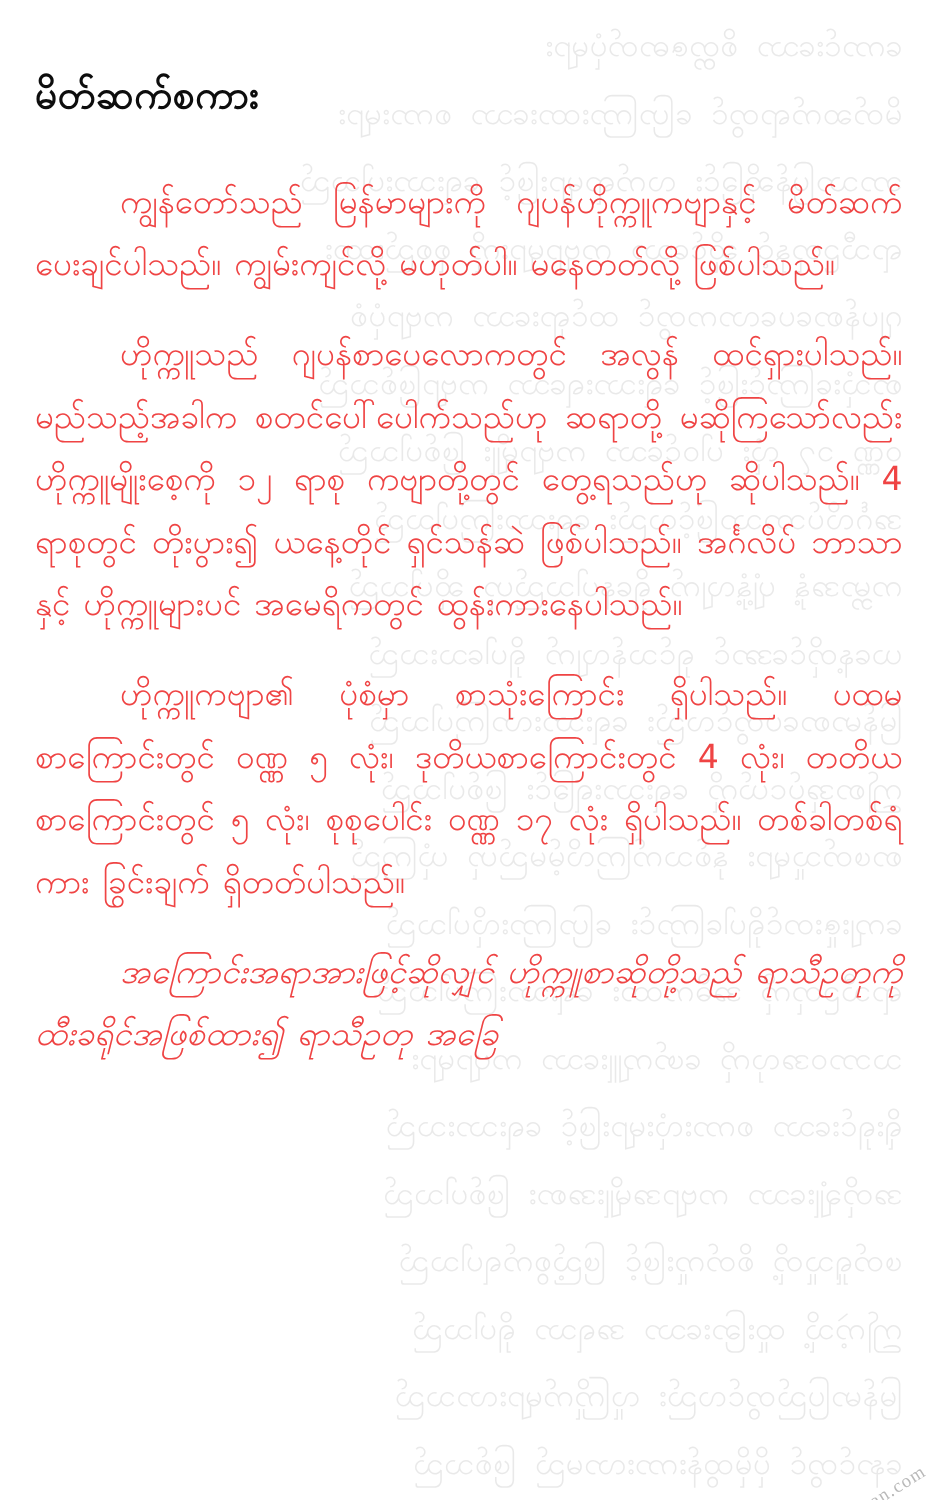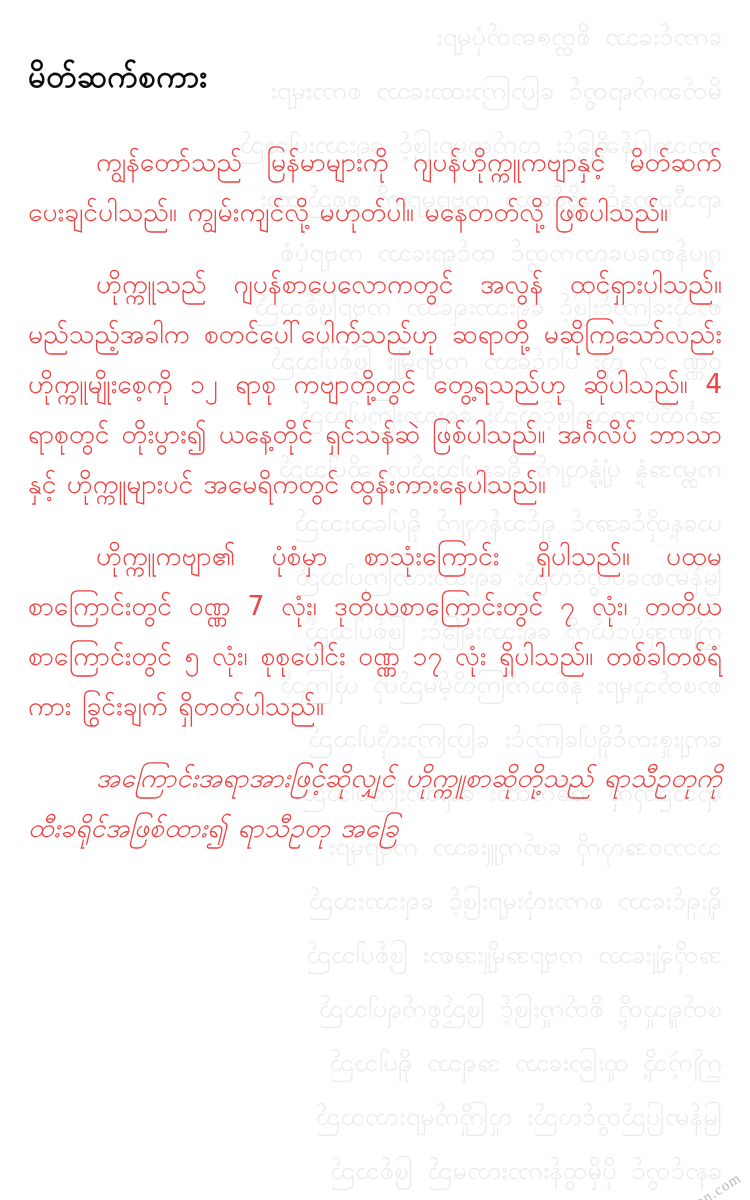--- a/index.html
+++ b/index.html
@@ -120,19 +120,19 @@
     <div class="bline">ဤကဲ့သို့ ထူးခြားသော အရသာ ရှိပါသည်</div>
     <div class="bline">မြန်မာပြည်တွင်လည်း လူကြိုက်များလာသည်</div>
     <div class="bline">နောင်တွင် ပိုမိုထွန်းကားလာမည် ဖြစ်သည်</div>
   </div>
 
   <div class="content">
     <h1 class="doc-title">မိတ်ဆက်စကား</h1>
 
     <p class="para">ကျွန်တော်သည် မြန်မာများကို ဂျပန်ဟိုက္ကူကဗျာနှင့် မိတ်ဆက် ပေးချင်ပါသည်။ ကျွမ်းကျင်လို့ မဟုတ်ပါ။ မနေတတ်လို့ ဖြစ်ပါသည်။</p>
     <p class="para">ဟိုက္ကူသည် ဂျပန်စာပေလောကတွင် အလွန် ထင်ရှားပါသည်။ မည်သည့်အခါက စတင်ပေါ်ပေါက်သည်ဟု ဆရာတို့ မဆိုကြသော်လည်း ဟိုက္ကူမျိုးစေ့ကို ၁၂ ရာစု ကဗျာတို့တွင် တွေ့ရသည်ဟု ဆိုပါသည်။ 4 ရာစုတွင် တိုးပွား၍ ယနေ့တိုင် ရှင်သန်ဆဲ ဖြစ်ပါသည်။ အင်္ဂလိပ် ဘာသာနှင့် ဟိုက္ကူများပင် အမေရိကတွင် ထွန်းကားနေပါသည်။</p>
-    <p class="para">ဟိုက္ကူကဗျာ၏ ပုံစံမှာ စာသုံးကြောင်း ရှိပါသည်။ ပထမ စာကြောင်းတွင် ဝဏ္ဏ 7 လုံး၊ ဒုတိယစာကြောင်းတွင် ၇ လုံး၊ တတိယ စာကြောင်းတွင် ၅ လုံး၊ စုစုပေါင်း ဝဏ္ဏ ၁၇ လုံး ရှိပါသည်။ တစ်ခါတစ်ရံကား ခြွင်းချက် ရှိတတ်ပါသည်။</p>
+    <p class="para">ဟိုက္ကူကဗျာ၏ ပုံစံမှာ စာသုံးကြောင်း ရှိပါသည်။ ပထမ စာကြောင်းတွင် ဝဏ္ဏ ၅ လုံး၊ ဒုတိယစာကြောင်းတွင် 4 လုံး၊ တတိယ စာကြောင်းတွင် ၅ လုံး၊ စုစုပေါင်း ဝဏ္ဏ ၁၇ လုံး ရှိပါသည်။ တစ်ခါတစ်ရံကား ခြွင်းချက် ရှိတတ်ပါသည်။</p>
     <p class="para">အကြောင်းအရာအားဖြင့်ဆိုလျှင် ဟိုက္ကူစာဆိုတို့သည် ရာသီဥတုကို ထီးခရိုင်အဖြစ်ထား၍ ရာသီဥတု အခြေ</p>
   </div>
 
   <div class="watermark">mgyan.com</div>
 
 </div>
 
 </body></html>

